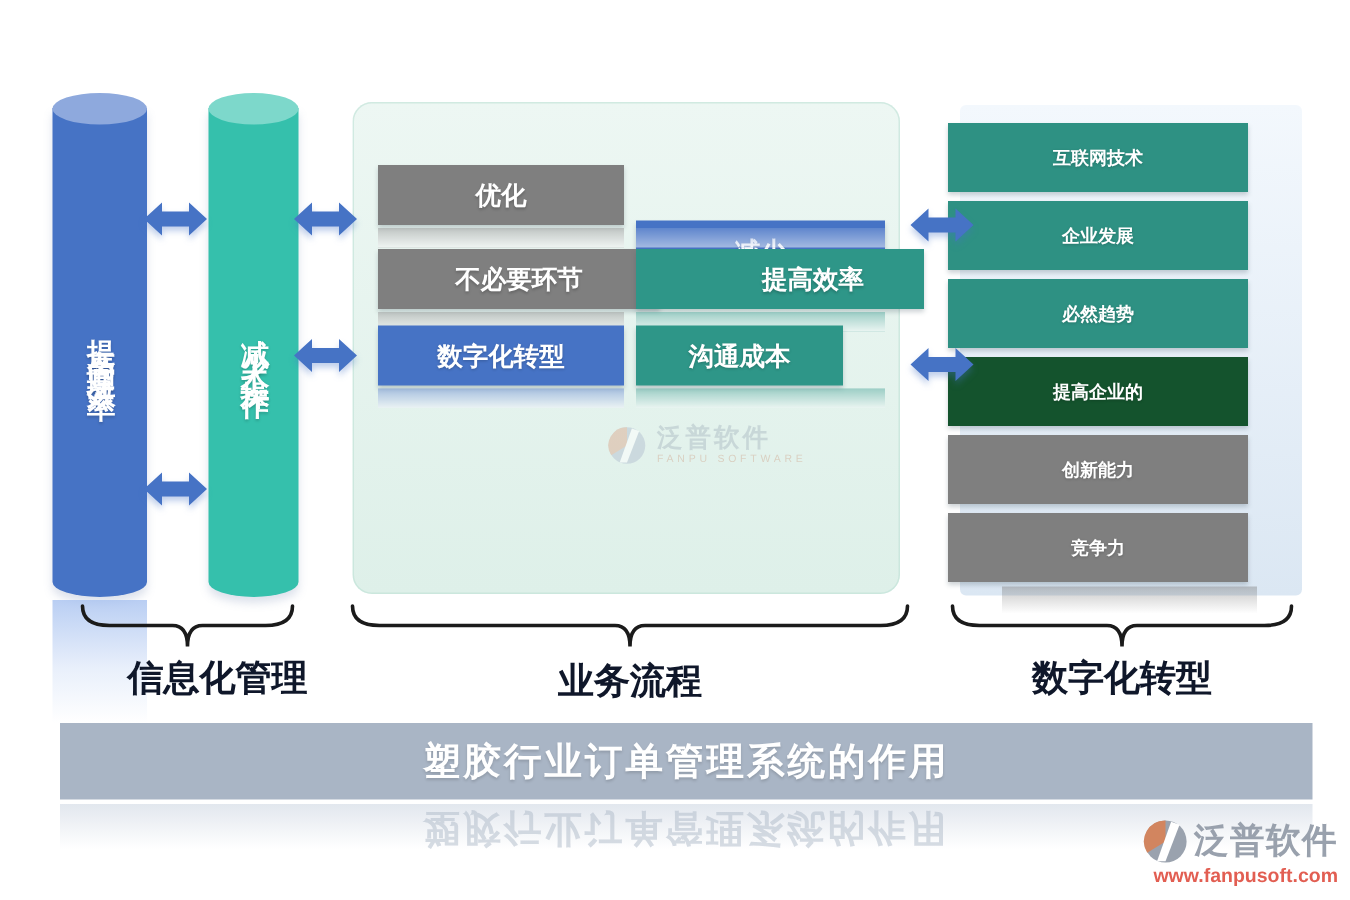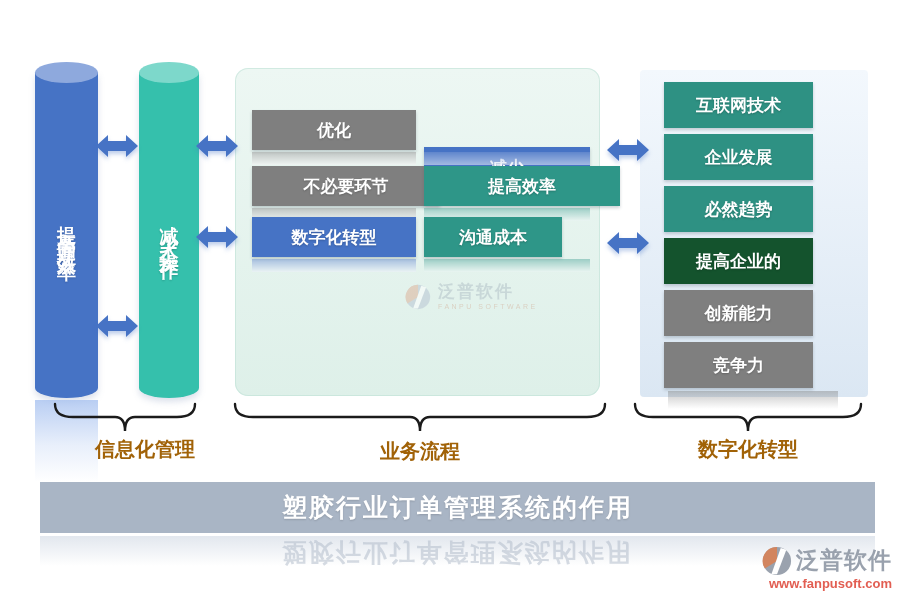--- a/index.html
+++ b/index.html
@@ -22,30 +22,30 @@
   
   .panel-mid{position:absolute;left:235px;top:68px;width:365px;height:328px;border-radius:13px;
     background:linear-gradient(180deg,#edf7f3,#def0e9);box-shadow:inset 0 0 0 1px rgba(190,225,214,.6);}
   .panel-right{position:absolute;left:640px;top:70px;width:228px;height:327px;border-radius:4px;
     background:linear-gradient(180deg,#f3f8fd,#dbe7f3);}
   
   .mbox,.rbox{position:absolute;display:flex;align-items:center;justify-content:center;
     color:#fff;font-weight:bold;text-shadow:0 1px 2px rgba(0,0,0,.22);
     box-shadow:0 2px 3px rgba(60,80,90,.25);}
   .mbox{height:40px;font-size:17px;}
-  .rbox{left:664px;width:149px;height:46px;font-size:17px;}
+  .rbox{left:632px;width:200px;height:46px;font-size:12px;}
   .mbox-reflect{position:absolute;height:13px;opacity:.55;
     background-image:linear-gradient(180deg,rgba(255,255,255,.25),rgba(255,255,255,.92));}
   .rbox-reflect{position:absolute;left:668px;top:391px;width:170px;height:18px;
     background:linear-gradient(180deg,rgba(130,130,130,.45),rgba(200,200,200,0));}
   
   .arrow{position:absolute;width:44px;height:30px;filter:drop-shadow(0 3px 2px rgba(70,115,197,.35));}
   
   .brace{position:absolute;height:32px;}
-  .group-label{position:absolute;width:170px;text-align:center;font-size:20px;font-weight:bold;color:#a16207;}
+  .group-label{position:absolute;width:170px;text-align:center;font-size:24px;font-weight:bold;color:#0f172a;}
   
   .title-bar{position:absolute;left:40px;top:482px;width:835px;height:51px;
     display:flex;align-items:center;justify-content:center;
     color:#fff;font-size:25px;font-weight:bold;letter-spacing:2px;text-shadow:0 1px 2px rgba(0,0,0,.15);}
   .title-reflect{position:absolute;left:40px;top:536px;width:835px;height:30px;overflow:hidden;
     background:linear-gradient(180deg,#e2e7ee,rgba(255,255,255,0));
     display:flex;align-items:flex-start;justify-content:center;}
   .title-reflect span{transform:scaleY(-1);color:#aeb9c8;opacity:.5;font-size:25px;font-weight:bold;letter-spacing:2px;}
   
   .watermark{position:absolute;left:405px;top:283px;display:flex;align-items:center;gap:7px;opacity:.55;}
@@ -77,21 +77,21 @@
 
   <div class="panel-mid"></div>
 
   <div class="mbox" style="left: 252px; top: 110px; width: 164px; background-color: rgb(127, 127, 127);">优化</div>
   <div class="mbox-reflect" style="left: 252px; top: 152px; width: 164px; background-color: rgb(127, 127, 127);"></div>
   <div class="mbox" style="left: 424px; top: 110px; width: 166px; background-color: rgb(70, 115, 197); margin-top: 37px;">减少</div>
   <div class="mbox-reflect" style="left: 424px; top: 152px; width: 166px; background-color: rgb(70, 115, 197);"></div>
 
   <div class="mbox" style="left: 252px; top: 166px; width: 188px; background-color: rgb(127, 127, 127);">不必要环节</div>
   <div class="mbox-reflect" style="left: 252px; top: 208px; width: 164px; background-color: rgb(127, 127, 127);"></div>
-  <div class="mbox" style="left: 424px; top: 166px; width: 196px; background-color: rgb(46, 150, 136);">提高效率</div>
+  <div class="mbox" style="left: 424px; top: 166px; width: 148px; background-color: rgb(46, 150, 136); padding-left: 44px;">提高效率</div>
   <div class="mbox-reflect" style="left: 424px; top: 208px; width: 166px; background-color: rgb(46, 150, 136);"></div>
 
   <div class="mbox" style="left: 252px; top: 217px; width: 164px; background-color: rgb(70, 115, 197);">数字化转型</div>
   <div class="mbox-reflect" style="left: 252px; top: 259px; width: 164px; background-color: rgb(70, 115, 197);"></div>
   <div class="mbox" style="left: 424px; top: 217px; width: 138px; background-color: rgb(46, 150, 136);">沟通成本</div>
   <div class="mbox-reflect" style="left: 424px; top: 259px; width: 166px; background-color: rgb(46, 150, 136);"></div>
 
   <div class="watermark">
     <svg width="26" height="26" viewBox="0 0 32 32">
       <circle cx="16" cy="16" r="15" fill="#b9c6d4"></circle>

